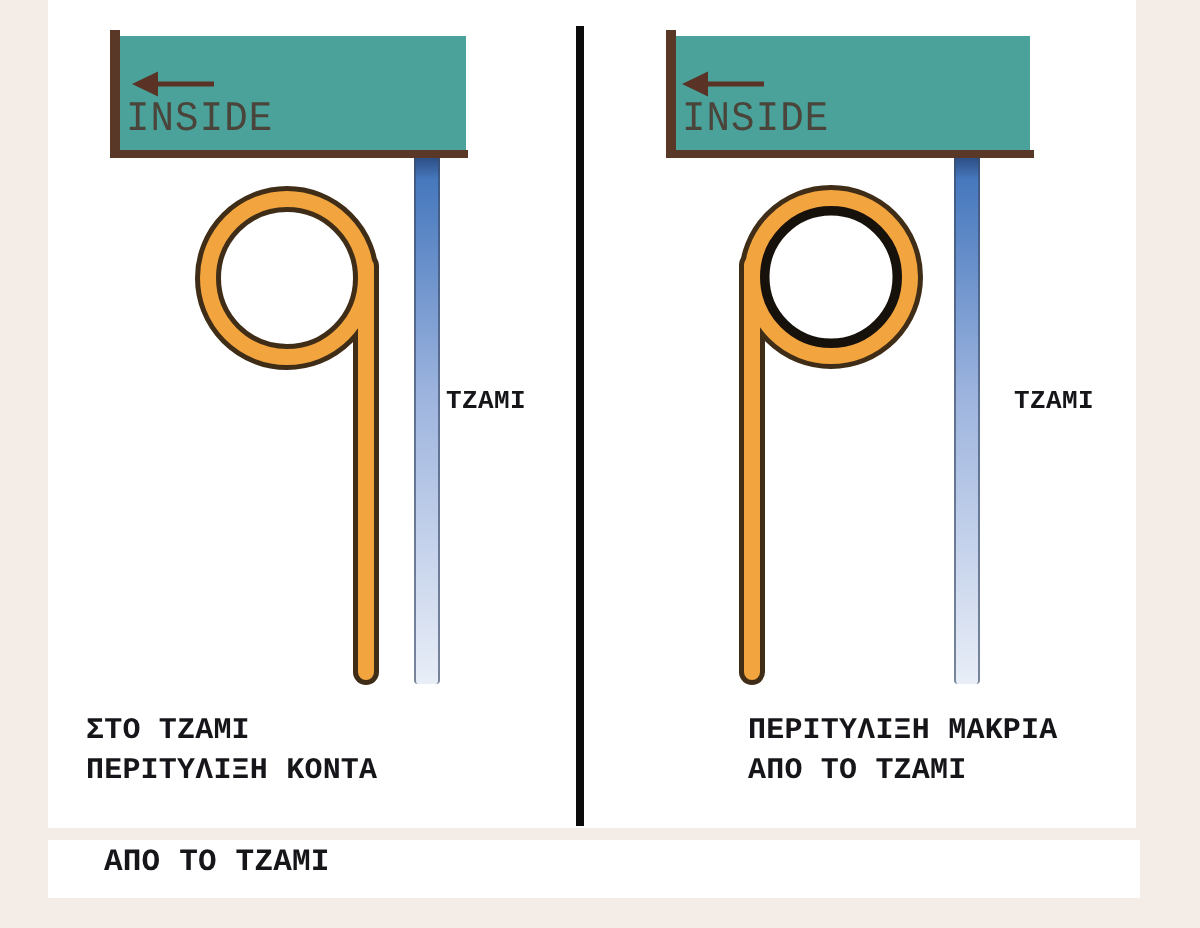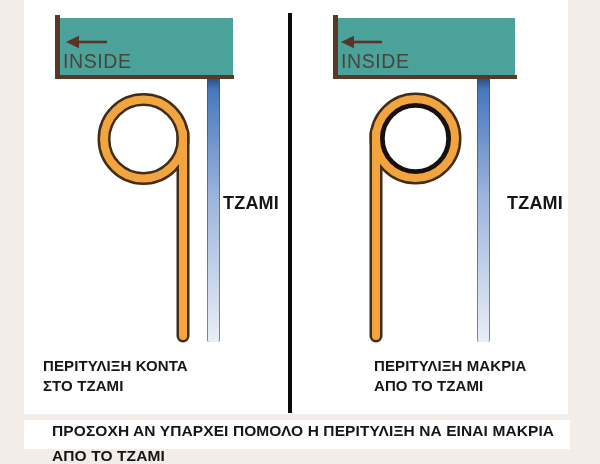--- a/index.html
+++ b/index.html
@@ -1,19 +1,19 @@
 <!DOCTYPE html>
 <html style="--page_bg: #f3ece7; --canvas: #ffffff; --teal: #4aa29a; --frame_brown: #5a3827; --arrow_brown: #5b3226; --inside_text: #4a443a; --cord_orange: #f2a43f; --cord_outline: #3f2d17; --ring_black: #17110c; --glass_top: #4678bd; --glass_mid: #9db4de; --glass_bottom: #e9eef7; --glass_edge: rgba(60,75,105,0.65); --divider: #0b0b0b; --text: #15151a;"><head>
 <meta charset="utf-8">
 <style>
   html,body{margin:0;padding:0;}
   .page{
     position:relative;width:600px;height:464px;overflow:hidden;
     background:var(--page_bg);
-    font-family:Liberation Sans, sans-serif;
+    font-family:Liberation Mono, monospace;
   }
   .abs{position:absolute;}
   .canvas-main{left:24px;top:0;width:544px;height:414px;background:var(--canvas);}
   .canvas-band{left:24px;top:420px;width:546px;height:29px;background:var(--canvas);}
 
   
   .teal{background:var(--teal);z-index:2;}
   .teal-left{left:59px;top:18px;width:174px;height:57px;}
   .teal-right{left:337px;top:18px;width:178px;height:57px;}
   .frame-v{width:4.5px;top:15px;height:64px;background:var(--frame_brown);z-index:3;}
@@ -34,21 +34,21 @@
   .glass{
     top:79px;width:13px;height:263px;box-sizing:border-box;z-index:2;
     background:linear-gradient(180deg,#2e4f85 0%,var(--glass_top) 4%,var(--glass_mid) 45%,var(--glass_bottom) 100%);
     border-left:1.5px solid var(--glass_edge);
     border-right:1.5px solid var(--glass_edge);
     border-radius:0 0 2px 2px;
   }
   .glass-left{left:207px;}
   .glass-right{left:477px;}
 
-  .glass-label{z-index:4;font-weight:bold;font-size:18px;color:var(--text);letter-spacing:.2px;}
+  .glass-label{z-index:4;font-weight:bold;font-size:13px;color:var(--text);letter-spacing:.2px;}
   .glass-label-left{left:223px;top:193px;}
   .glass-label-right{left:507px;top:193px;}
 
   .caption{z-index:4;font-weight:bold;font-size:15px;line-height:19.5px;color:var(--text);letter-spacing:.1px;}
   .caption-left{left:43px;top:356px;}
   .caption-right{left:348px;top:356px;margin-left:26px;}
 
   .divider{left:288px;top:13px;width:3.5px;height:400px;background:var(--divider);z-index:5;}
 
   .warning{left:52px;top:419px;font-weight:bold;font-size:15.5px;line-height:24.5px;color:var(--text);z-index:4;letter-spacing:.1px;}
@@ -69,42 +69,41 @@
   <div class="abs canvas-band"></div>
 
   <section>
     <div class="abs frame-v frame-v-left"></div>
     <div class="abs teal teal-left"></div>
     <div class="abs frame-h frame-h-left"></div>
     <div class="abs inside inside-left">INSIDE</div>
     <div class="abs glass glass-left"></div>
     <div class="abs glass-label glass-label-left">ΤΖΑΜΙ</div>
     <div class="abs caption caption-left">
+      <div>ΣΤΟ ΤΖΑΜΙ</div>
       <div>ΠΕΡΙΤΥΛΙΞΗ ΚΟΝΤΑ</div>
-      <div>ΣΤΟ ΤΖΑΜΙ</div>
     </div>
   </section>
 
   <section>
     <div class="abs frame-v frame-v-right"></div>
     <div class="abs teal teal-right"></div>
     <div class="abs frame-h frame-h-right"></div>
     <div class="abs inside inside-right">INSIDE</div>
     <div class="abs glass glass-right"></div>
     <div class="abs glass-label glass-label-right">ΤΖΑΜΙ</div>
     <div class="abs caption caption-right">
       <div>ΠΕΡΙΤΥΛΙΞΗ ΜΑΚΡΙΑ</div>
       <div>ΑΠΟ ΤΟ ΤΖΑΜΙ</div>
     </div>
   </section>
 
   <div class="abs divider"></div>
 
   <div class="abs warning">
-    <div>ΠΡΟΣΟΧΗ ΑΝ ΥΠΑΡΧΕΙ ΠΟΜΟΛΟ Η ΠΕΡΙΤΥΛΙΞΗ ΝΑ ΕΙΝΑΙ ΜΑΚΡΙΑ</div>
     <div>ΑΠΟ ΤΟ ΤΖΑΜΙ</div>
   </div>
 
   <svg class="abs overlay" viewBox="0 0 600 464" aria-hidden="true">
 
     <g>
       <line class="arrow-line" x1="77" y1="42" x2="107" y2="42"></line>
       <polygon class="arrow-head" points="66,42 79,35.8 79,48.2"></polygon>
     </g>
 

